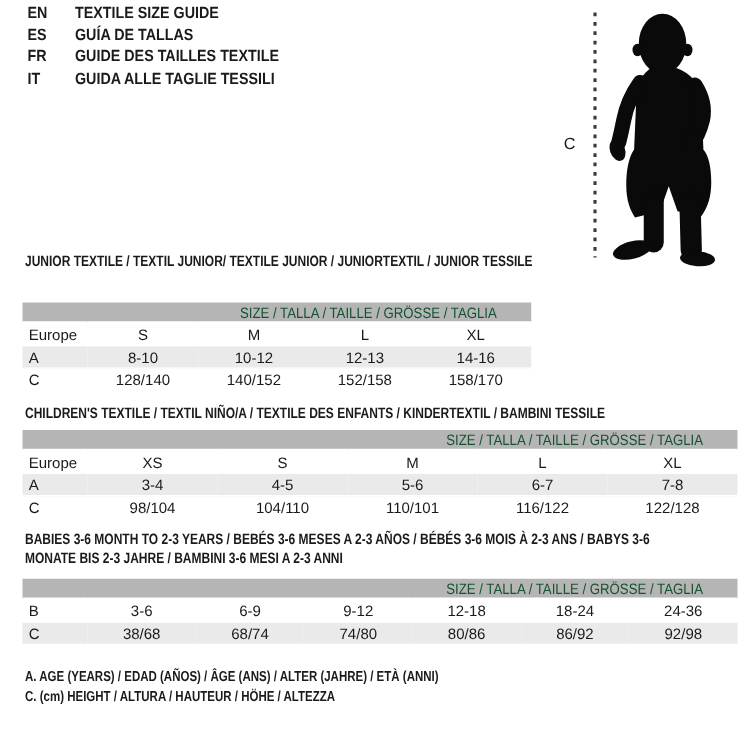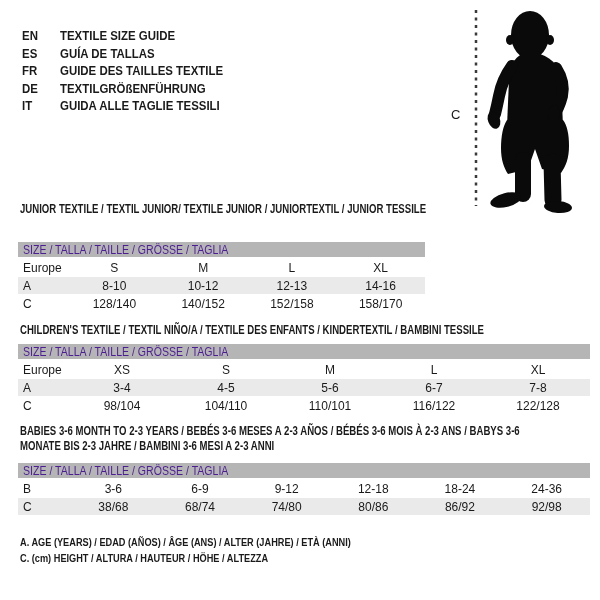--- a/index.html
+++ b/index.html
@@ -8,21 +8,21 @@
     background: #ffffff;
     position: relative;
     overflow: hidden;
     font-family: "Liberation Sans", sans-serif;
     color: #1a1a1a;
   }
   .cond { display: inline-block; transform: scaleX(0.88); transform-origin: 0 50%; white-space: nowrap; }
   .cond-tight { display: inline-block; transform: scaleX(0.8); transform-origin: 0 50%; white-space: nowrap; }
 
   
-  .lang-block { position: absolute; left: 22px; top: 27px; }
+  .lang-block { position: absolute; left: 22px; top: 1px; }
   .lang-row { display: flex; height: 17.5px; align-items: center; font-weight: bold; font-size: 13px; }
   .lang-code { width: 38px; flex: 0 0 38px; }
 
   
   .figure-svg { position: absolute; left: 440px; top: 2px; }
 
   
   .size-title { position: absolute; margin: 0; font-size: 12px; font-weight: bold; line-height: 15px; }
   #title1 { left: 20px; top: 202px; }
   #title2 { left: 20px; top: 323px; }
@@ -30,24 +30,24 @@
 
   
   .size-table { position: absolute; border-collapse: collapse; table-layout: fixed; font-size: 12px; }
   #table1 { left: 18px; top: 242px; width: 407px; }
   #table2 { left: 18px; top: 344px; width: 572px; }
   #table3 { left: 18px; top: 463px; width: 572px; }
   .size-table col.label-col { width: 52px; }
   .size-table th.bar {
     background: #b5b5b5;
     height: 15px;
-    text-align: left;
+    text-align: right;
     font-weight: normal;
     font-size: 12px;
-    color: #4c1d95;
+    color: #14532d;
     padding: 0 0 0 5px;
     border-bottom: 2px solid #ffffff;
   }
   .size-table td { padding: 0; height: 17px; text-align: center; font-weight: normal; }
   .size-table td.row-label { text-align: left; padding-left: 5px; }
   .size-table tbody tr { border-top: 1px solid #ffffff; }
   .size-table tbody tr.striped { background: #eaeaea; }
 
   
   .footnotes { position: absolute; left: 20px; top: 536px; }
@@ -61,24 +61,20 @@
     <span class="lang-code"><span class="cond">EN</span></span>
     <span class="cond">TEXTILE SIZE GUIDE</span>
   </div>
   <div class="lang-row">
     <span class="lang-code"><span class="cond">ES</span></span>
     <span class="cond">GUÍA DE TALLAS</span>
   </div>
   <div class="lang-row">
     <span class="lang-code"><span class="cond">FR</span></span>
     <span class="cond">GUIDE DES TAILLES TEXTILE</span>
-  </div>
-  <div class="lang-row">
-    <span class="lang-code"><span class="cond">DE</span></span>
-    <span class="cond">TEXTILGRÖßENFÜHRUNG</span>
   </div>
   <div class="lang-row">
     <span class="lang-code"><span class="cond">IT</span></span>
     <span class="cond">GUIDA ALLE TAGLIE TESSILI</span>
   </div>
 </div>
 
 <svg class="figure-svg" width="160" height="212" viewBox="0 0 160 212">
   <line x1="36" y1="8" x2="36" y2="204" stroke="#3a3a3a" stroke-width="2.5" stroke-dasharray="3 4.5"></line>
   <text x="11" y="117" font-size="13" fill="#1a1a1a">C</text>

